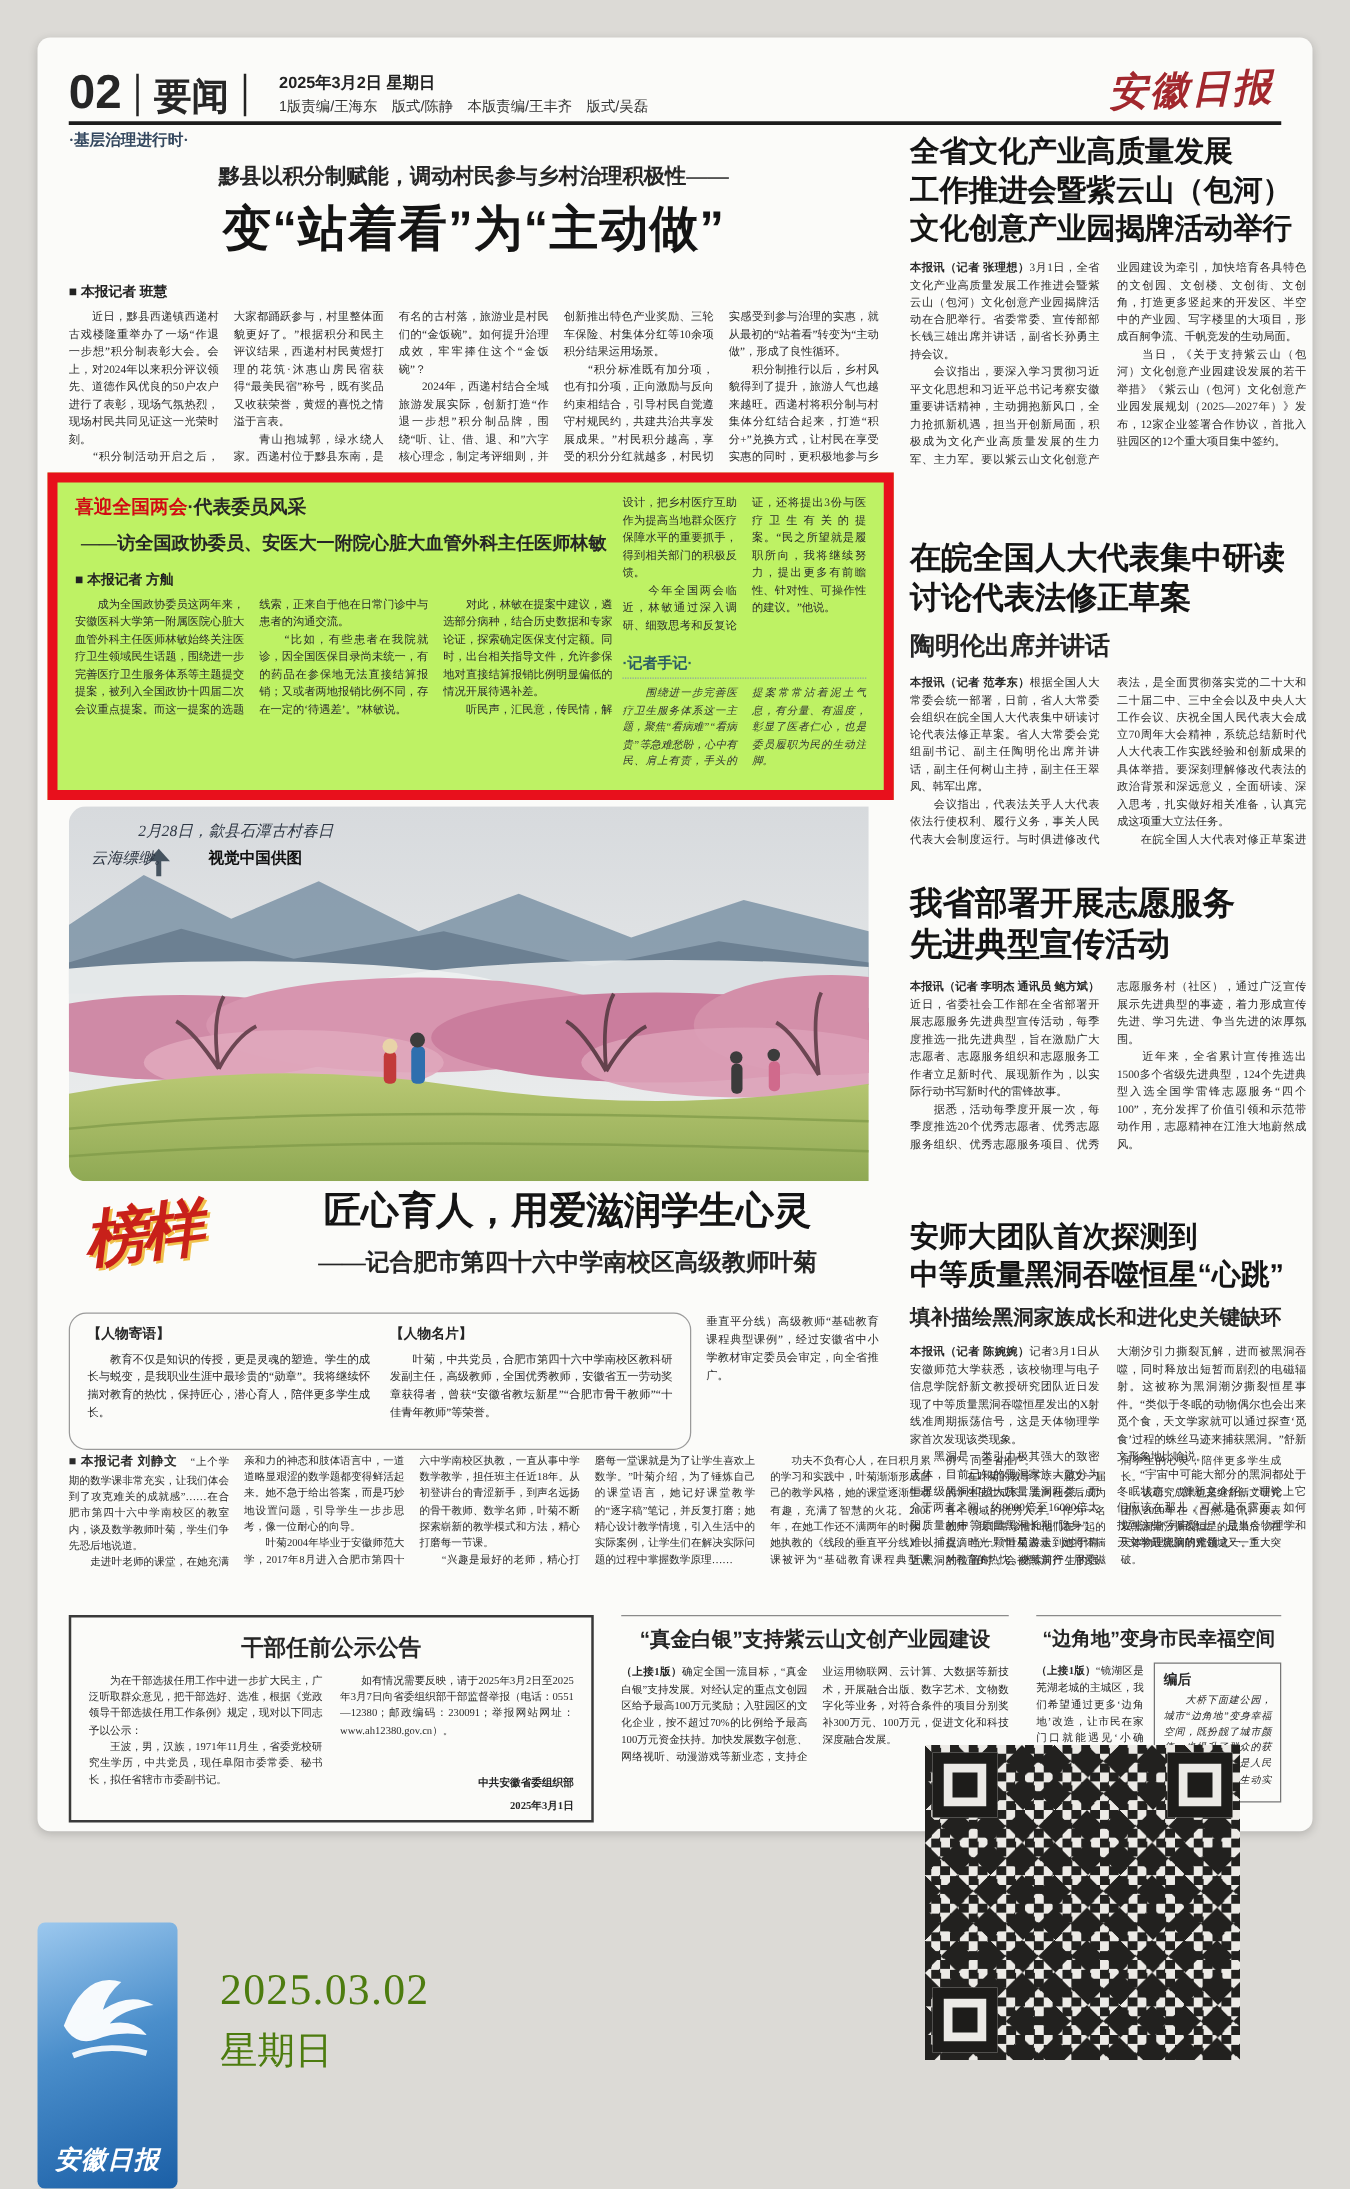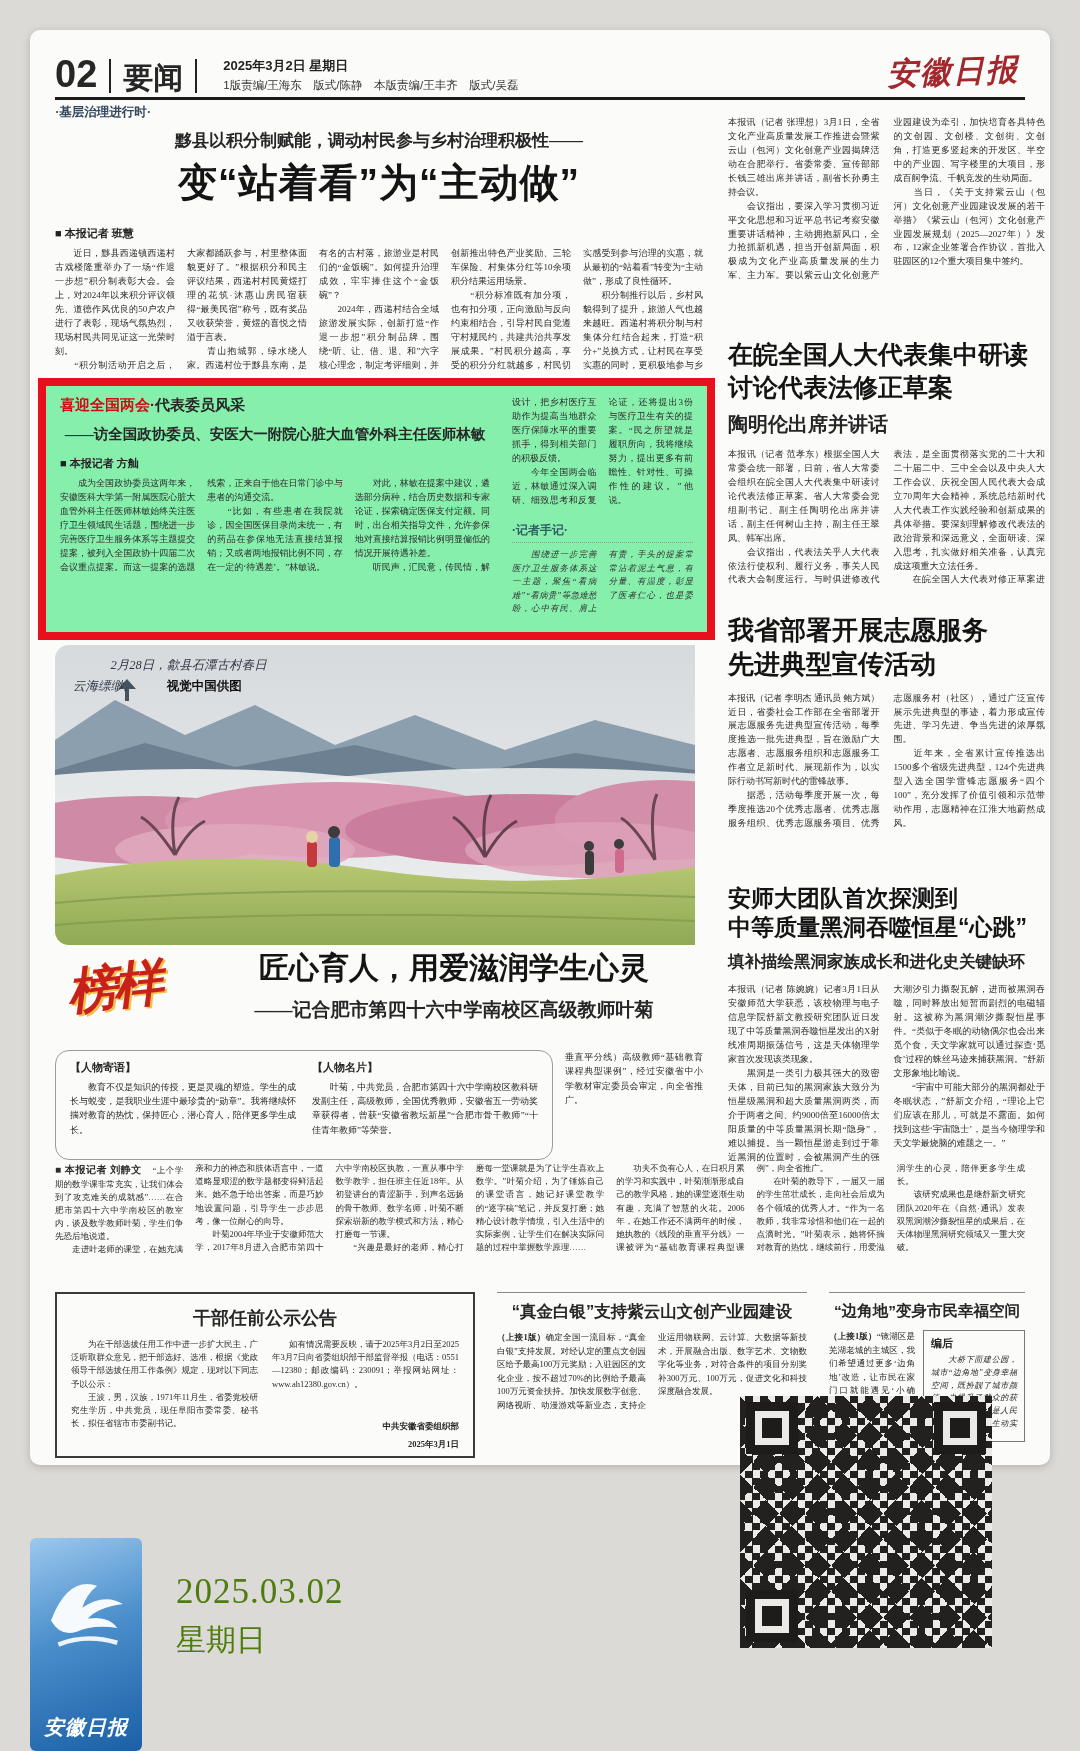--- a/index.html
+++ b/index.html
@@ -14,32 +14,32 @@
   .mast .bar{width:2px;height:34px;background:#222;margin:0 12px;}
   .mast .sec{font-family:"Liberation Sans",sans-serif;font-size:30px;font-weight:700;line-height:1;}
   .mast .dates{margin-left:14px;font-family:"Liberation Sans",sans-serif;color:#222;}
   .mast .d1{font-size:13px;font-weight:700;}
   .mast .d2{font-size:11.5px;margin-top:3px;color:#333;}
   .brand{margin-left:auto;font-size:31px;font-weight:700;font-style:italic;color:#a2282e;
          transform:rotate(-2deg);letter-spacing:2px;padding-right:6px;}
   
   .hl{font-family:"Liberation Sans",sans-serif;font-weight:700;color:#141414;white-space:pre-line;}
   .body-cols{font-size:9px;line-height:1.55;text-align:justify;white-space:pre-wrap;overflow:hidden;color:#2b2b2b;}
-  .lead-b{font-weight:400;}
+  .lead-b{font-weight:700;}
   .byline{font-family:"Liberation Sans",sans-serif;font-size:11px;font-weight:700;color:#222;}
   
   .a1{position:absolute;left:25px;top:74px;width:648px;}
   .kicker{font-size:12.5px;font-weight:700;color:#33475e;}
   .a1 .over{font-size:17px;font-weight:700;text-align:center;margin-top:8px;}
   .a1 .hl{font-size:39px;text-align:center;margin-top:4px;letter-spacing:1px;}
   .a1 .byline{margin-top:16px;}
   .a1 .body-cols{margin-top:6px;height:128px;column-count:5;column-gap:12px;}
   
   .redbox{position:absolute;left:8px;top:348px;width:677px;height:262px;border:8px solid #e8101c;
-          box-sizing:border-box;background:#86efac;padding:10px 14px;display:flex;gap:22px;}
+          box-sizing:border-box;background:#bef264;padding:10px 14px;display:flex;gap:8px;}
   .rb-left{width:430px;flex:none;}
   .rb-tag{font-family:"Liberation Sans",sans-serif;font-size:15px;font-weight:700;}
   .rb-tag .r{color:#d20a12;}
   .rb-left .hl{font-size:28px;text-align:center;margin-top:14px;}
   .rb-sub{font-size:14.5px;font-weight:700;text-align:center;margin-top:10px;}
   .rb-left .byline{margin-top:12px;}
   .rb-left .body-cols{margin-top:6px;height:104px;column-count:3;column-gap:12px;}
   .rb-right{flex:1;display:flex;flex-direction:column;}
   .rb-right .body-cols{height:118px;column-count:2;column-gap:12px;}
   .note-label{font-family:"Liberation Sans",sans-serif;font-size:12px;font-weight:700;color:#2e5f63;margin-top:8px;
@@ -215,20 +215,23 @@
           <circle cx="534" cy="201" r="5" fill="#3c3c3c"></circle>
       </svg>
       <div class="cap">
         <div class="ind">2月28日，歙县石潭古村春日</div>
         <div><span>云海缥缈。</span><span class="credit">视觉中国供图</span></div>
       </div>
     </div>
 
     <div class="rcol">
       <div class="rc-art">
+        <div class="hl hl-culture">全省文化产业高质量发展
+工作推进会暨紫云山（包河）
+文化创意产业园揭牌活动举行</div>
         <div class="body-cols rc-body h-culture"><b class="lead-b">本报讯（记者 张理想）</b><span>3月1日，全省文化产业高质量发展工作推进会暨紫云山（包河）文化创意产业园揭牌活动在合肥举行。省委常委、宣传部部长钱三雄出席并讲话，副省长孙勇主持会议。
 　　会议指出，要深入学习贯彻习近平文化思想和习近平总书记考察安徽重要讲话精神，主动拥抱新风口，全力抢抓新机遇，担当开创新局面，积极成为文化产业高质量发展的生力军、主力军。要以紫云山文化创意产业园建设为牵引，加快培育各具特色的文创园、文创楼、文创街、文创角，打造更多竖起来的开发区、半空中的产业园、写字楼里的大项目，形成百舸争流、千帆竞发的生动局面。
 　　当日，《关于支持紫云山（包河）文化创意产业园建设发展的若干举措》《紫云山（包河）文化创意产业园发展规划（2025—2027年）》发布，12家企业签署合作协议，首批入驻园区的12个重大项目集中签约。</span></div>
       </div>
       <div class="rc-art">
         <div class="hl hl-npc">在皖全国人大代表集中研读
 讨论代表法修正草案</div>
         <div class="hl-sub">陶明伦出席并讲话</div>
         <div class="body-cols rc-body h-npc"><b class="lead-b">本报讯（记者 范孝东）</b><span>根据全国人大常委会统一部署，日前，省人大常委会组织在皖全国人大代表集中研读讨论代表法修正草案。省人大常委会党组副书记、副主任陶明伦出席并讲话，副主任何树山主持，副主任王翠凤、韩军出席。
 　　会议指出，代表法关乎人大代表依法行使权利、履行义务，事关人民代表大会制度运行。与时俱进修改代表法，是全面贯彻落实党的二十大和二十届二中、三中全会以及中央人大工作会议、庆祝全国人民代表大会成立70周年大会精神，系统总结新时代人大代表工作实践经验和创新成果的具体举措。要深刻理解修改代表法的政治背景和深远意义，全面研读、深入思考，扎实做好相关准备，认真完成这项重大立法任务。

